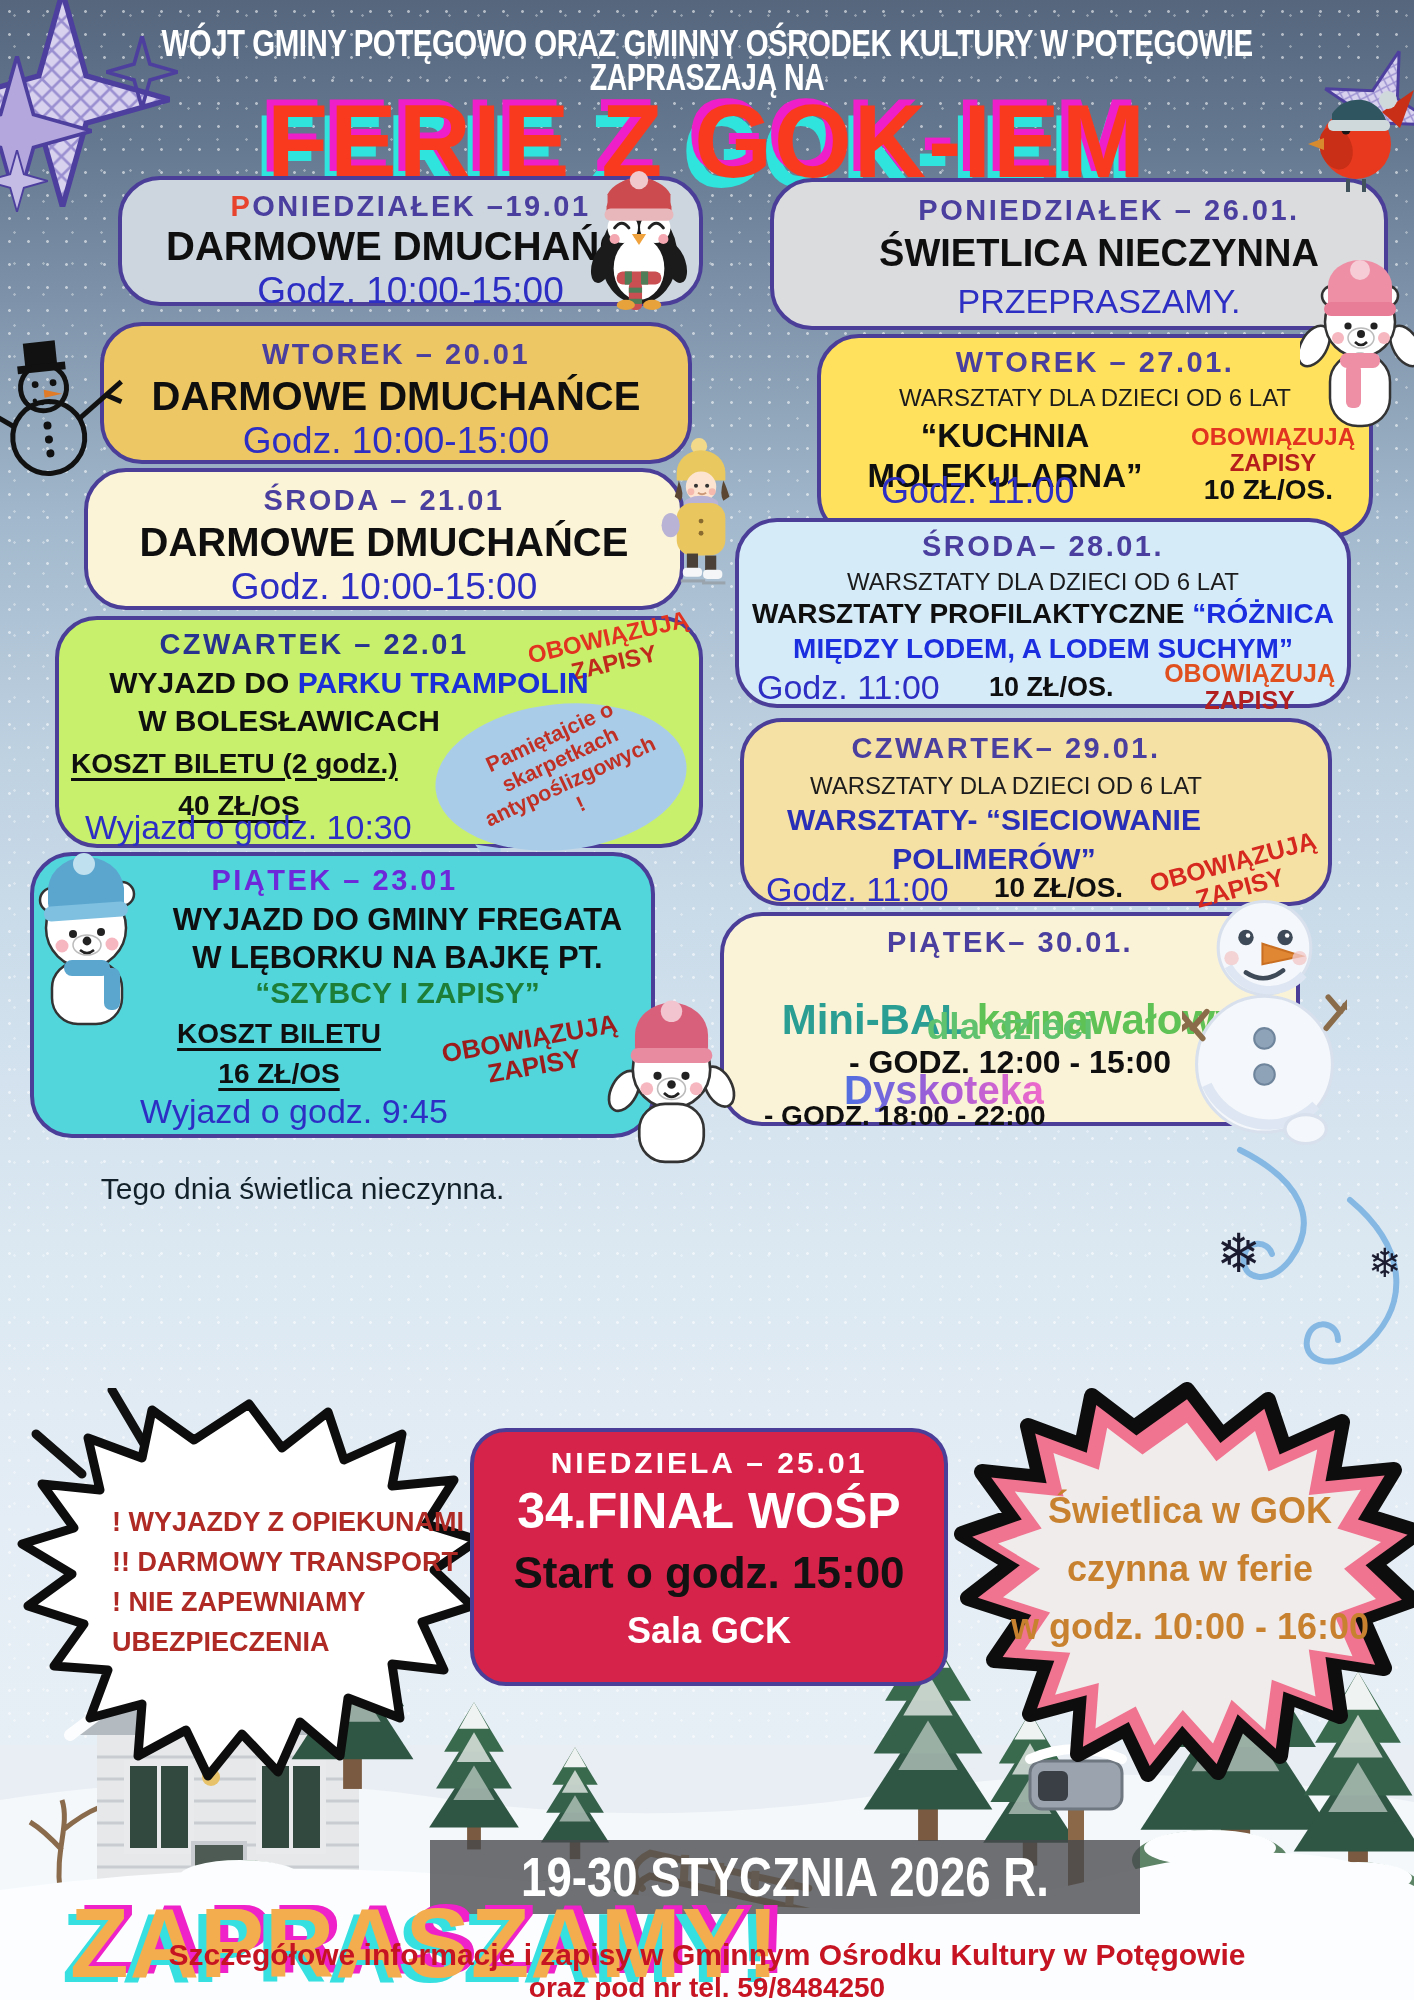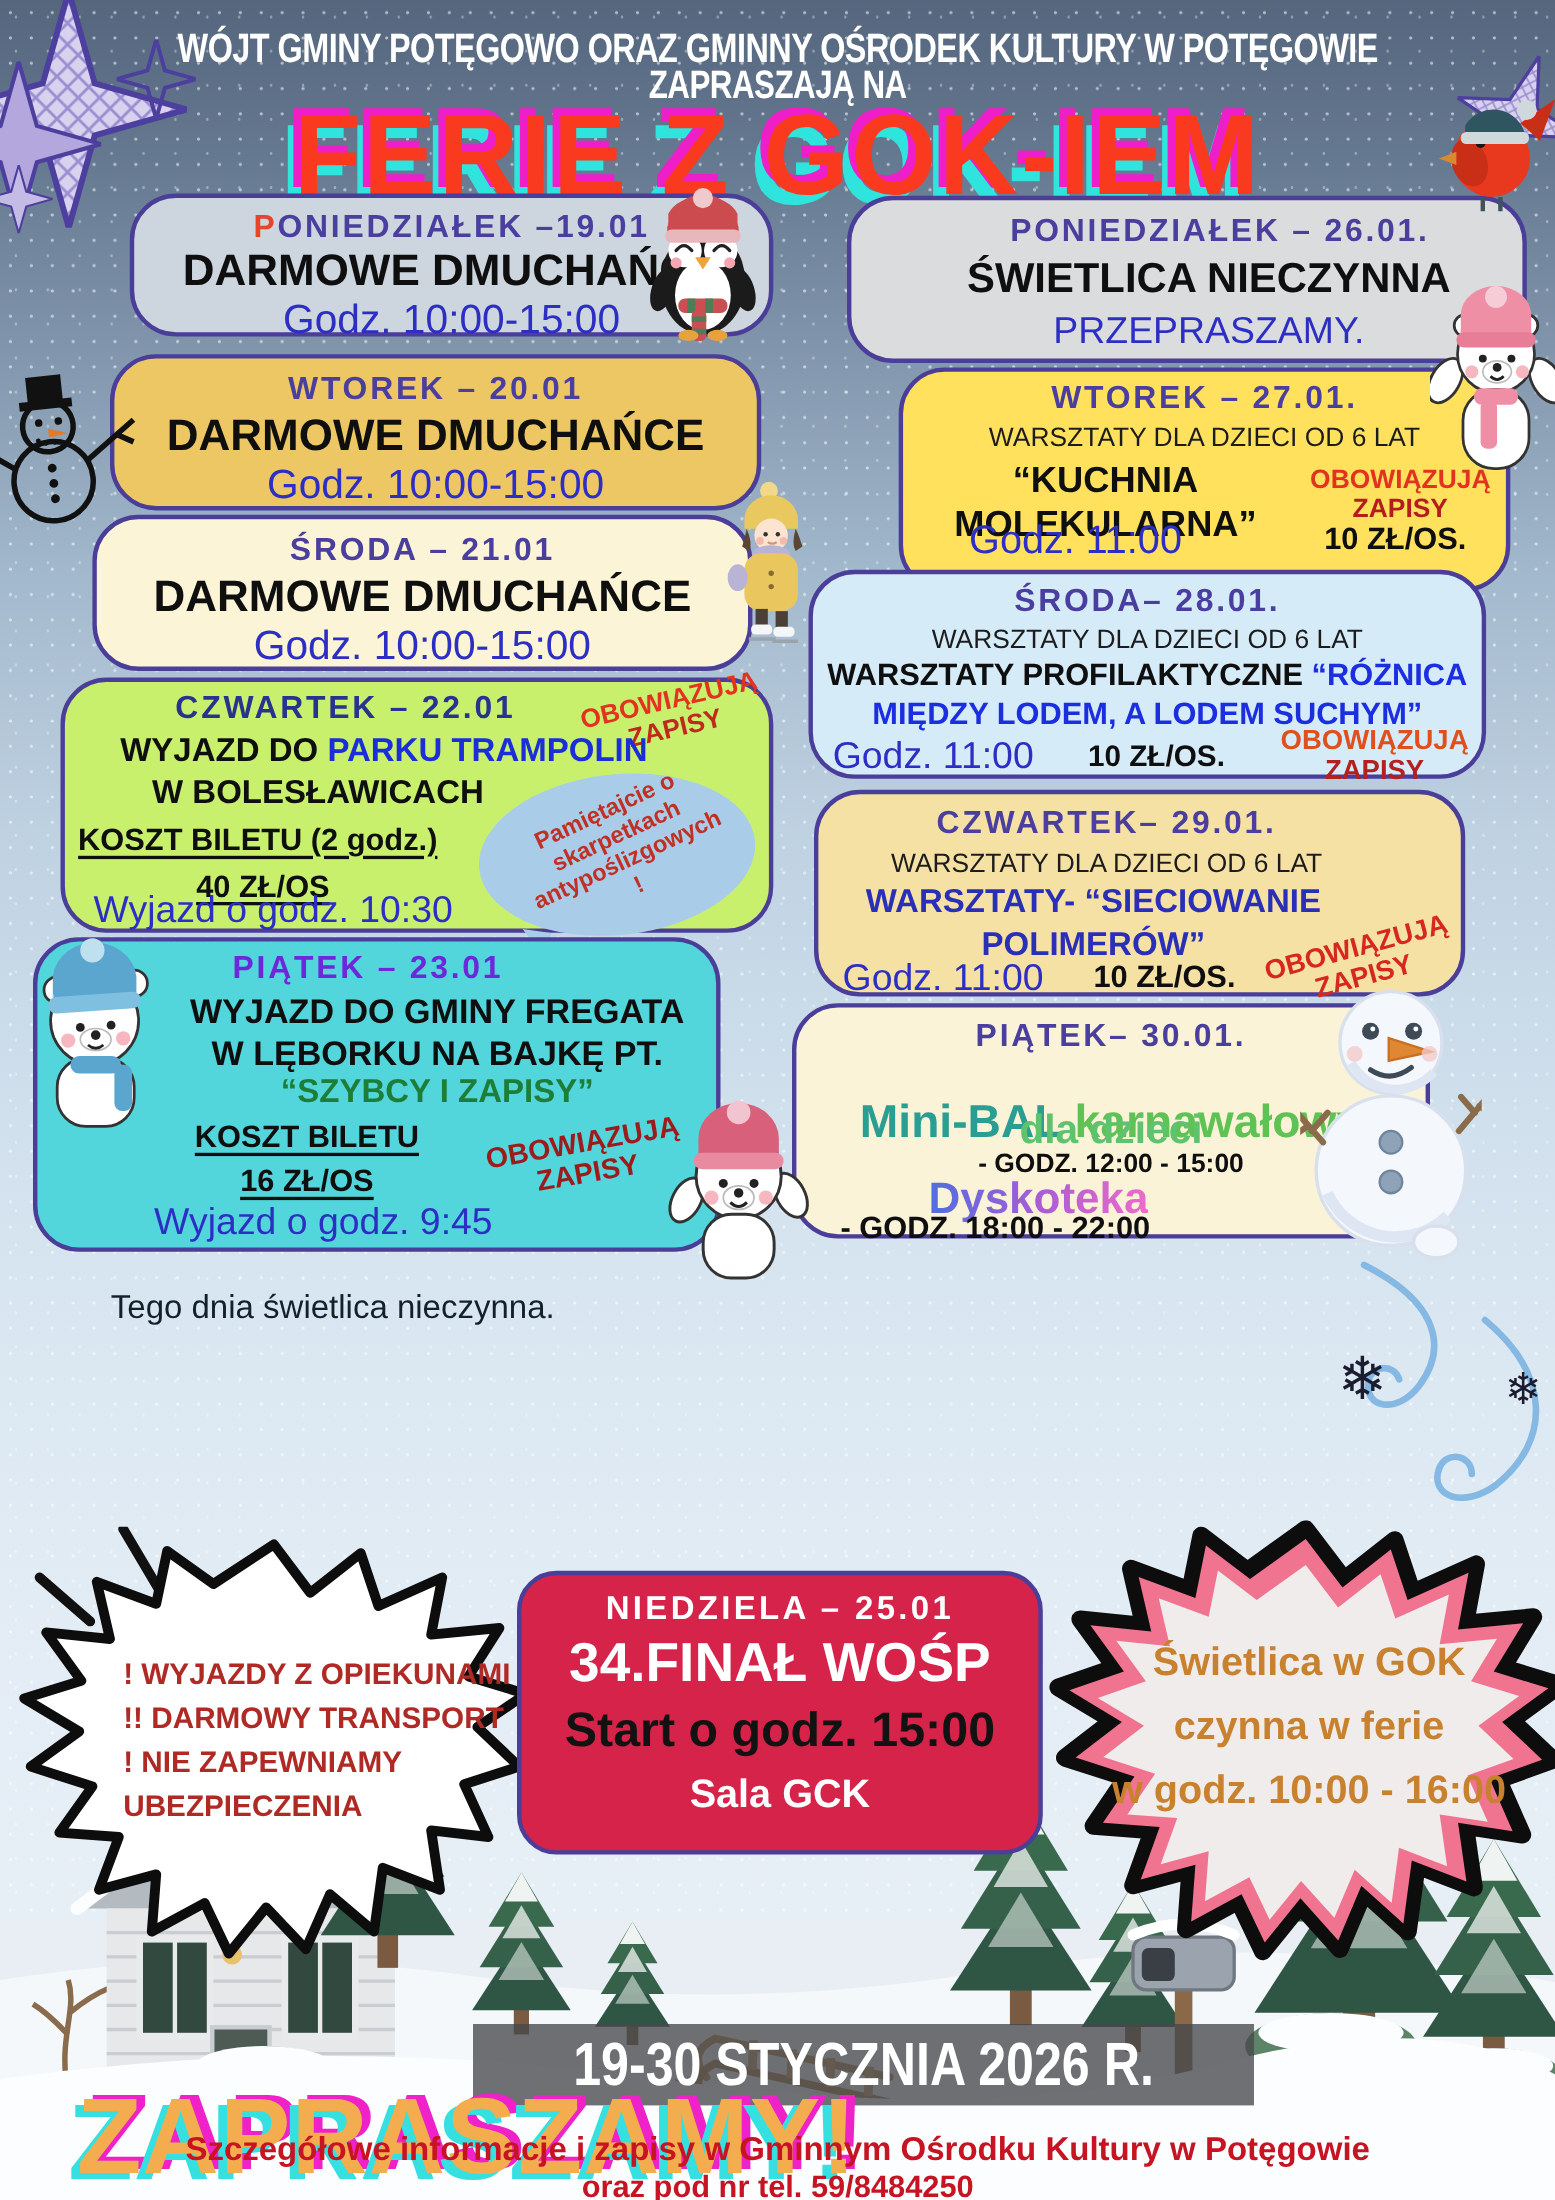--- a/index.html
+++ b/index.html
@@ -405,21 +405,21 @@
     <div class="t stamp" style="top:126px;right:6px;transform:rotate(-15deg);font-size:25px;color:#d6281e;z-index:6;">
       <div>OBOWIĄZUJĄ</div>
       <div>ZAPISY</div>
     </div>
   </div>
 
   <div class="card" style="left:720px;top:912px;width:580px;height:214px;background:#fbf3d8;">
     <div class="t ctr day" style="top:10px;left:0;right:0;">PIĄTEK– 30.01.</div>
     <div class="t ctr wrap2" style="top:44px;left:0;right:0;font-size:42px;font-weight:800;margin-top:36px;"><span style="color:#2a9e92;">Mini-BAL </span><span style="color:#5fc254;">karnawałowy</span></div>
     <div class="t ctr" style="top:90px;left:0;right:0;font-size:37px;font-weight:800;color:#5fc26e;">dla dzieci</div>
-    <div class="t ctr blk" style="top:128px;left:0;right:0;font-size:24px;">- GODZ. 12:00 - 15:00</div>
+    <div class="t ctr blk" style="top:128px;left:0;right:0;font-size:32px;">- GODZ. 12:00 - 15:00</div>
     <div class="t grad-disco" style="top:152px;left:120px;font-size:40px;font-weight:800;">Dyskoteka</div>
     <div class="t blk" style="top:184px;left:40px;font-size:28px;">- GODZ. 18:00 - 22:00</div>
   </div>
 
   <svg class="abs" style="left:20px;top:1388px;z-index:3;" width="140" height="130" viewBox="0 0 140 130">
     <line x1="92" y1="2" x2="124" y2="56" stroke="#111" stroke-width="9" stroke-linecap="round"></line>
     <line x1="16" y1="46" x2="62" y2="86" stroke="#111" stroke-width="9" stroke-linecap="round"></line>
   </svg>
 
   <svg class="abs" style="left:14px;top:1398px;z-index:3;" width="470" height="390" viewBox="0 0 470 390">

